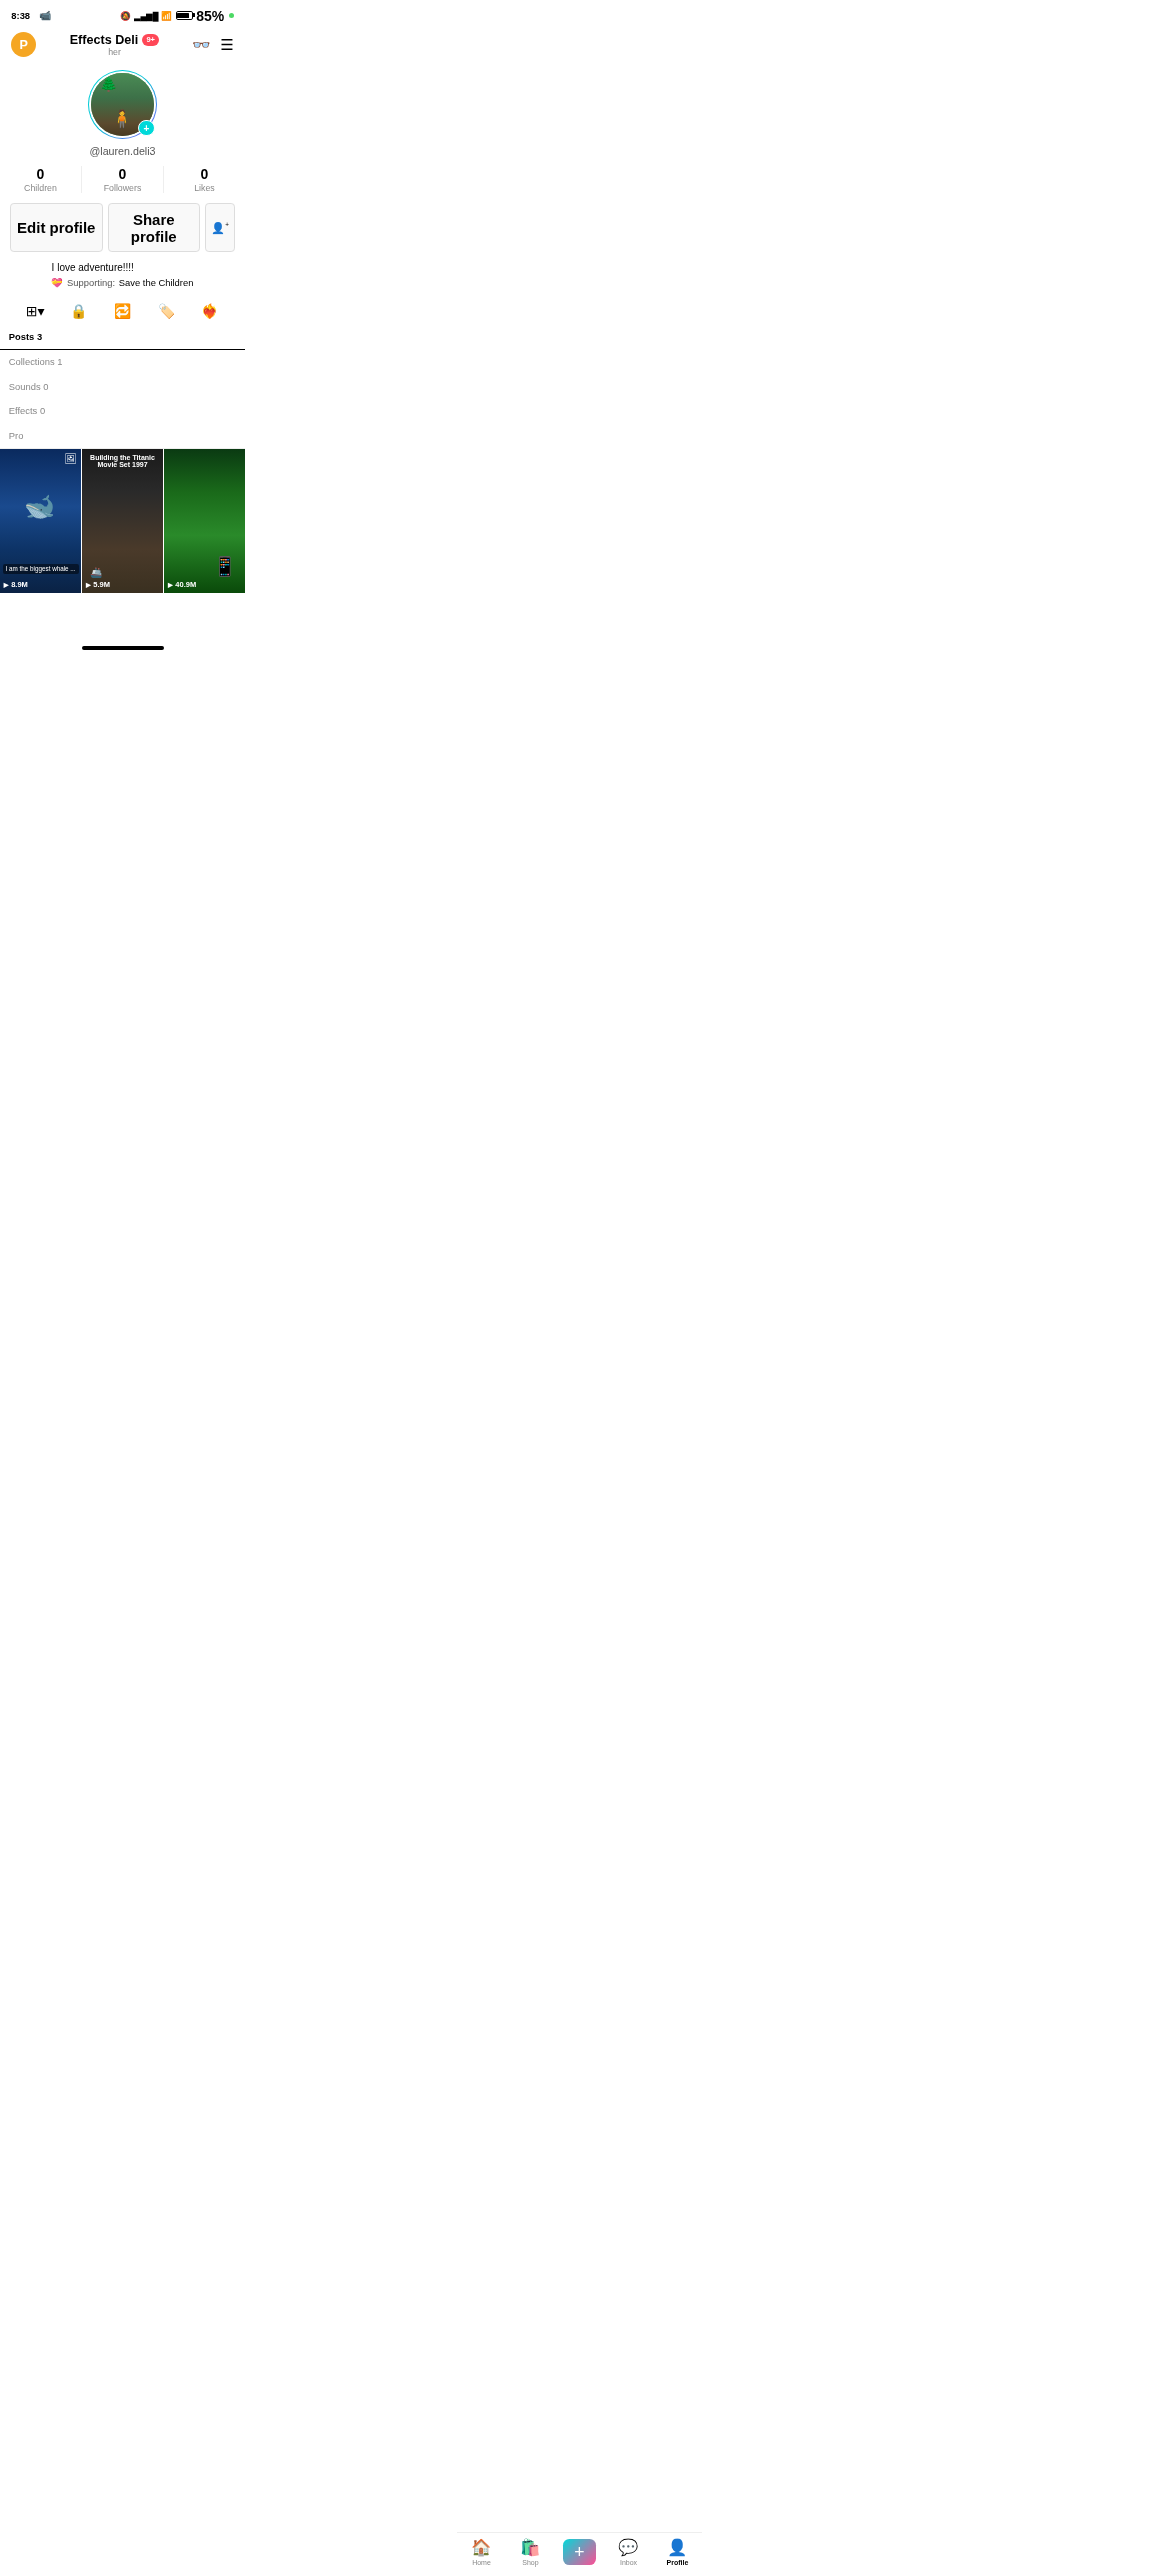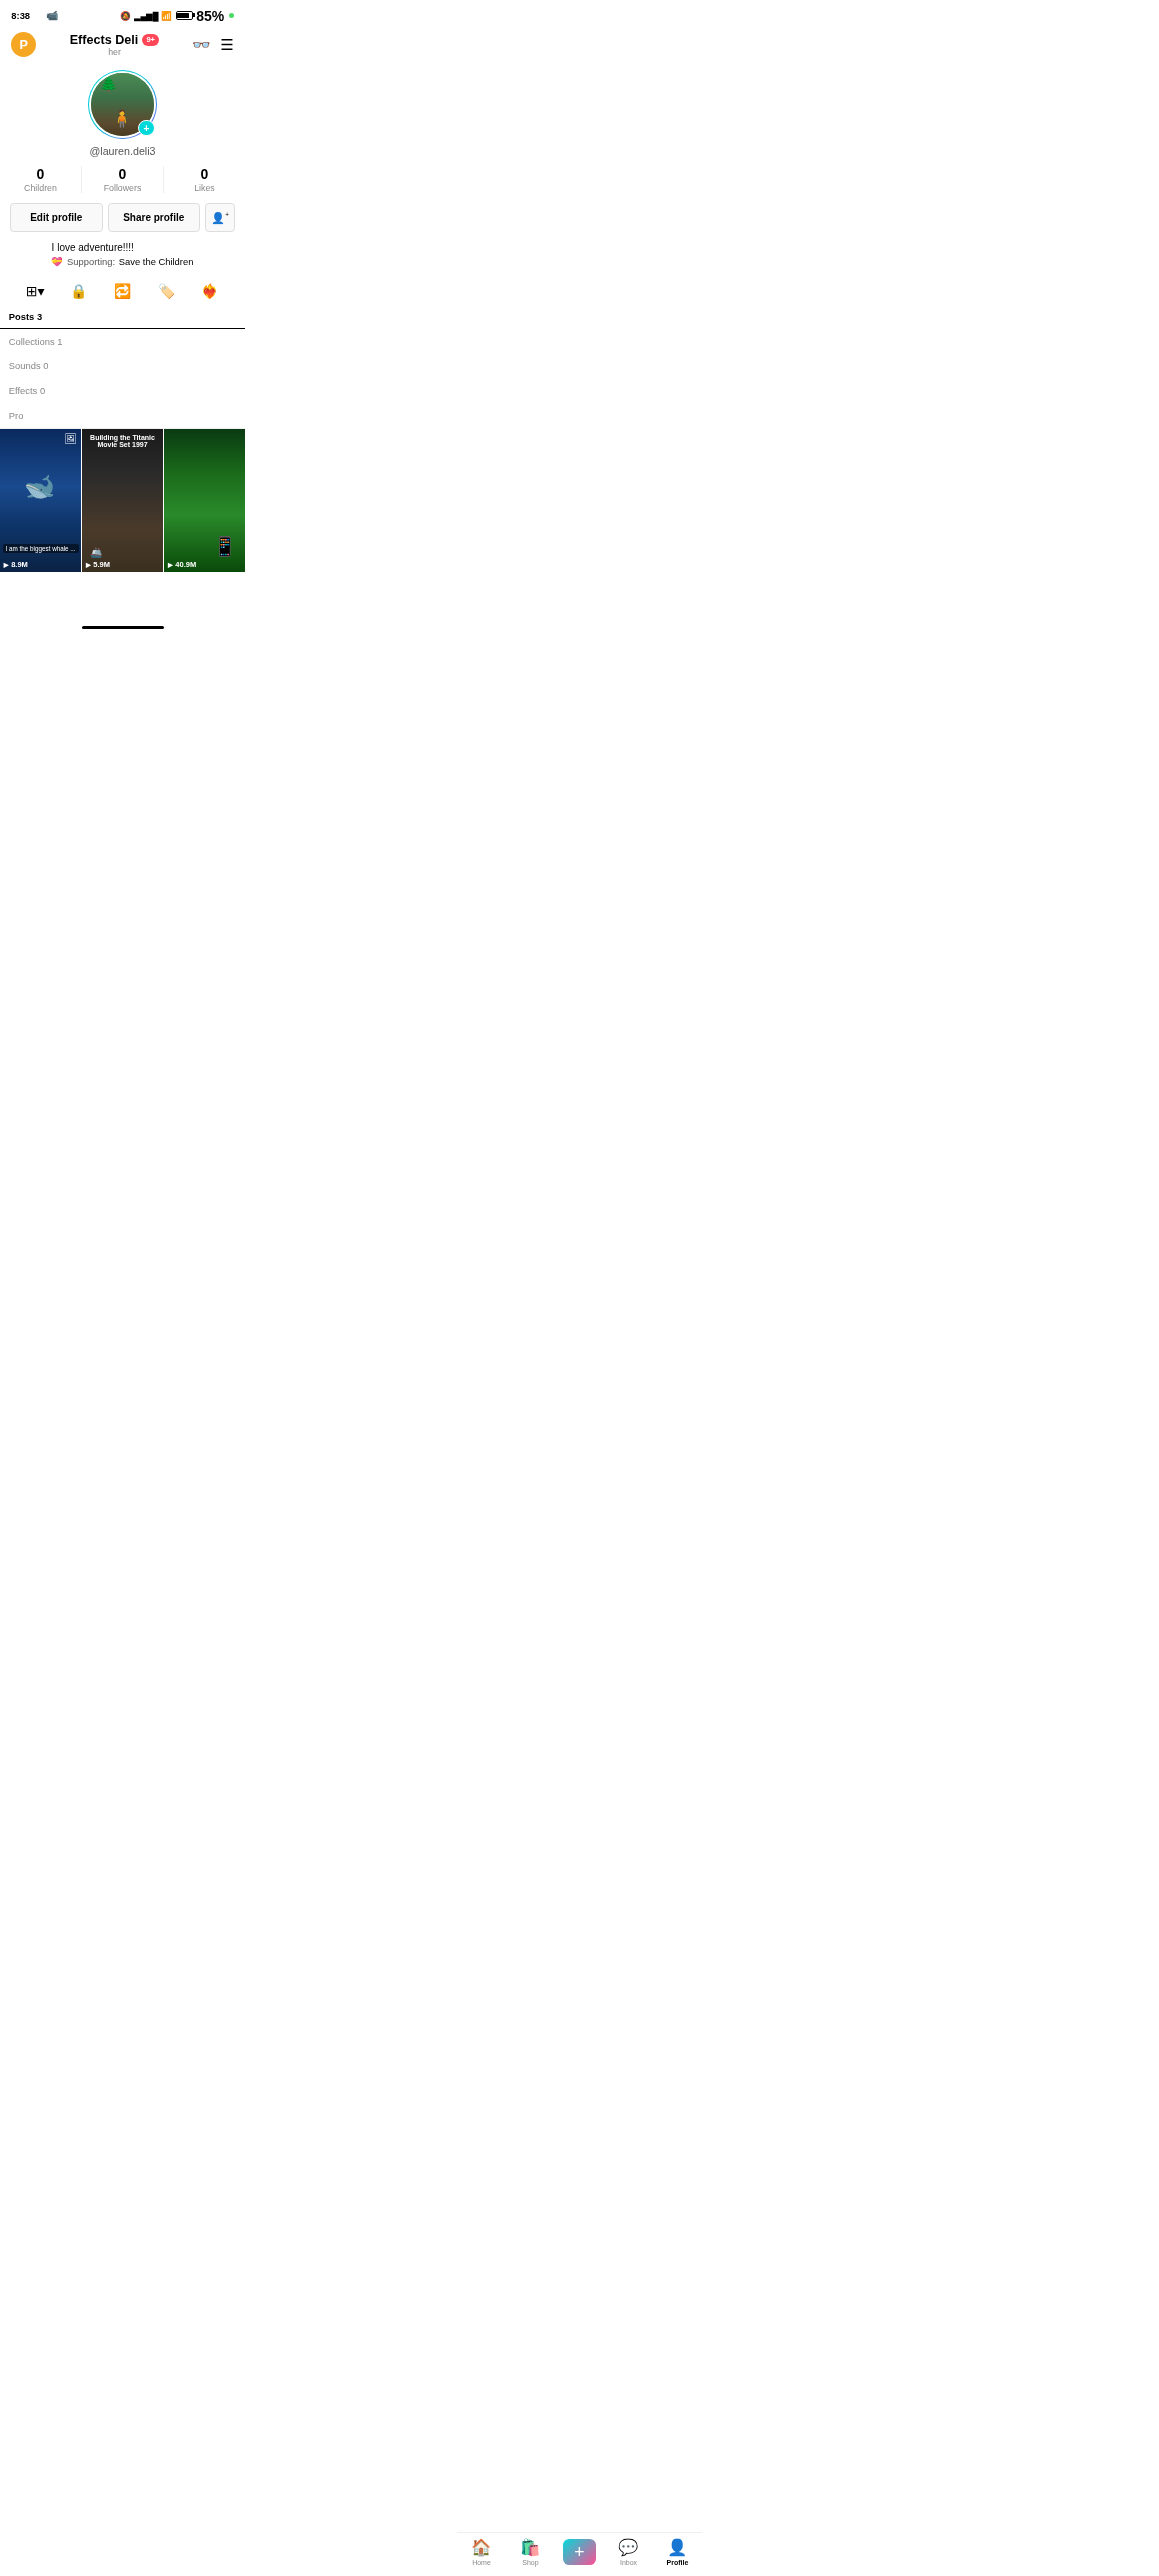--- a/index.html
+++ b/index.html
@@ -16,21 +16,21 @@
 
     
     .status-bar {
       display: flex;
       justify-content: space-between;
       align-items: center;
       padding: 7.5px 11.3px 3.8px;
       font-size: 9.4px;
       font-weight: 600;
     }
-    .status-left { display: flex; align-items: center; gap: 16px; }
+    .status-left { display: flex; align-items: center; gap: 9px; }
     .status-right { display: flex; align-items: center; gap: 3.1px; font-size: 8.2px; }
     .battery-icon {
       display: inline-flex; align-items: center;
       border: 1.3px solid #000; border-radius: 1.9px;
       width: 17.6px; height: 8.8px; padding: 0.6px;
       position: relative;
     }
     .battery-fill { background: #000; height: 100%; width: 85%; border-radius: 0.6px; }
     .battery-tip {
       position: absolute; right: -3.1px; top: 50%; transform: translateY(-50%);
@@ -105,21 +105,21 @@
     .stats-row { display: flex; justify-content: center; gap: 0; width: 100%; margin-bottom: 10px; }
     .stat-item { display: flex; flex-direction: column; align-items: center; flex: 1; padding: 0 6.3px; }
     .stat-item:not(:last-child) { border-right: 0.6px solid #eee; }
     .stat-number { font-size: 14px; font-weight: 700; color: #000; }
     .stat-label { font-size: 8.8px; color: #888; margin-top: 1.3px; }
 
     
     .action-row { display: flex; gap: 5px; padding: 0 10px; margin-bottom: 10px; width: 100%; }
     .btn-action {
       flex: 1; padding: 6.3px 0; border: 0.6px solid #ddd; border-radius: 3.8px;
-      background: #f9f9f9; font-size: 10px; font-weight: 600; color: #000;
+      background: #f9f9f9; font-size: 15px; font-weight: 600; color: #000;
       cursor: pointer;
     }
     .btn-icon {
       width: 30px; flex: none; padding: 6.3px 0;
       border: 0.6px solid #ddd; border-radius: 3.8px;
       background: #f9f9f9; font-size: 11.3px; cursor: pointer;
       display: flex; align-items: center; justify-content: center;
     }
 
     

